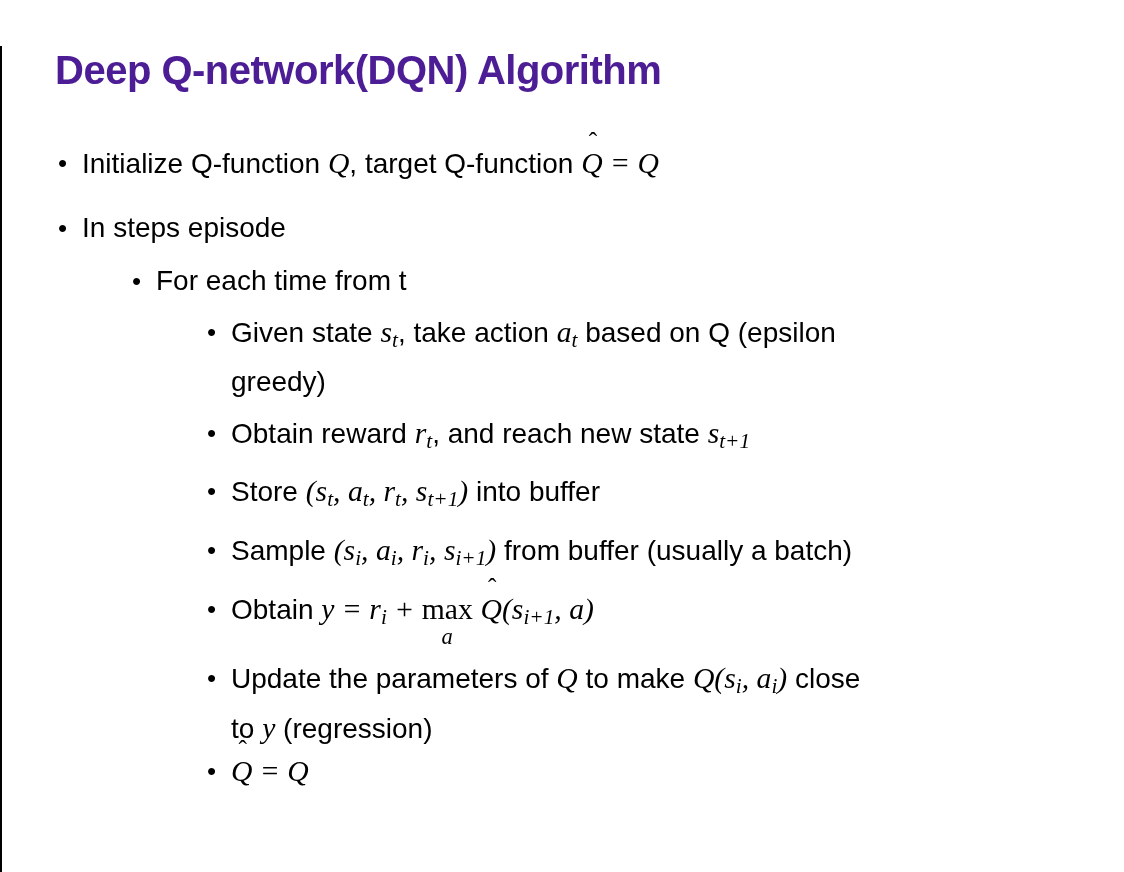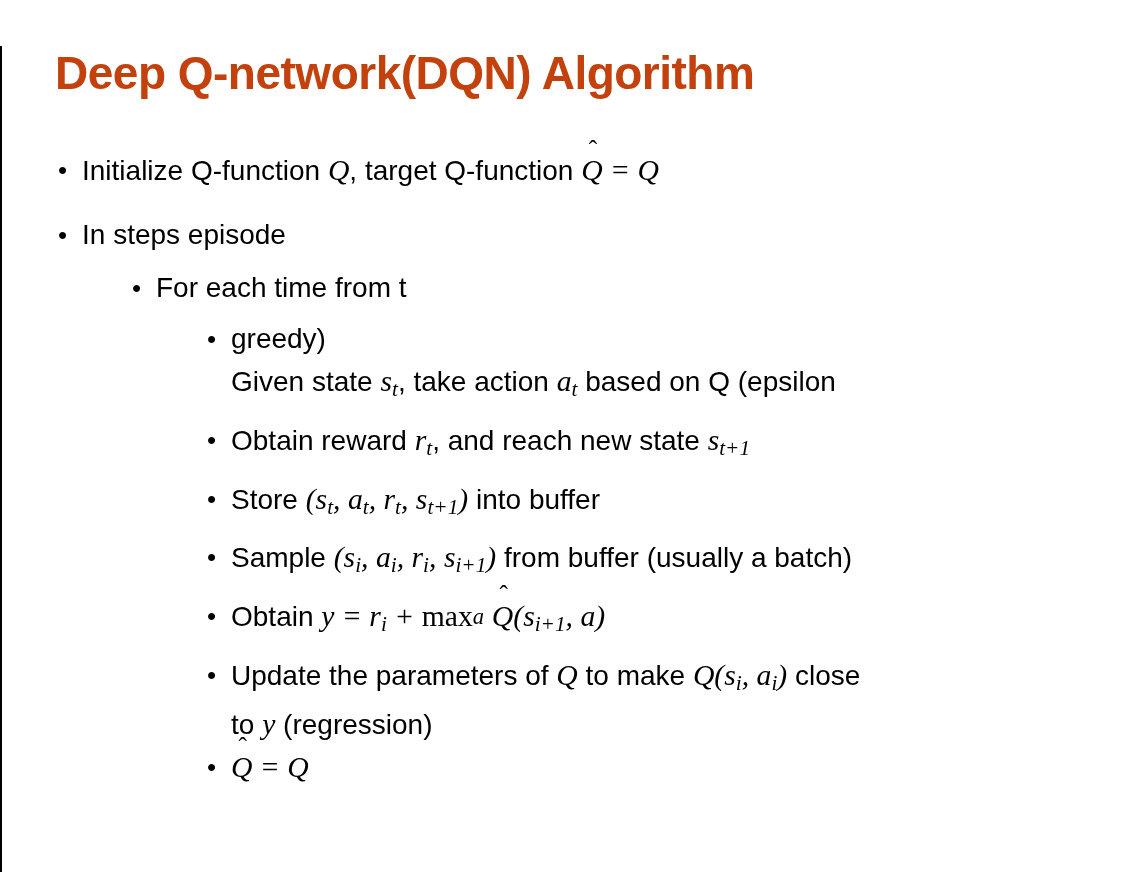--- a/index.html
+++ b/index.html
@@ -18,25 +18,25 @@
     background: #ffffff;
   }
   .edge-line {
     position: absolute;
     left: 0; top: 0;
     width: 2px; height: 849px;
     background: #000000;
   }
   .title {
     margin: 46px 40px 0 55px;
-    font-size: 46px;
+    font-size: 40px;
     line-height: 1.2;
     font-weight: 700;
     letter-spacing: -0.5px;
-    color: #c2410c;
+    color: #4c1d95;
   }
   .bullets { margin-top: 48px; }
   .li {
     display: flex;
     align-items: flex-start;
     margin-bottom: 9px;
     font-size: 28px;
   }
   .li .marker {
     flex: 0 0 24px;
@@ -74,21 +74,21 @@
     left: 55%;
     top: -0.50em;
     transform: translateX(-50%);
     font-style: normal;
     font-size: 0.85em;
     font-family: "Liberation Serif", serif;
     line-height: 1;
   }
   .seg.munder {
     display: inline-flex;
-    flex-direction: row;
+    flex-direction: column;
     align-items: center;
     font-family: "Liberation Serif", serif;
     font-size: 1.06em;
     text-align: center;
   }
   .seg.munder .op {
     font-style: normal;
     line-height: 1.05;
   }
   .seg.munder .under {
@@ -125,22 +125,22 @@
     <div class="li lvl2">
       <span class="marker">•</span>
       <div class="content">
           <div class="line"><span class="seg ">For each time from t</span></div>
         </div>
     </div>
 
     <div class="li lvl3">
       <span class="marker">•</span>
       <div class="content">
+          <div class="line"><span class="seg ">Given state </span><span class="seg m">s</span><span class="seg m sub">t</span><span class="seg ">, take action </span><span class="seg m">a</span><span class="seg m sub">t</span><span class="seg "> based on Q (epsilon</span></div>
           <div class="line"><span class="seg ">greedy)</span></div>
-          <div class="line"><span class="seg ">Given state </span><span class="seg m">s</span><span class="seg m sub">t</span><span class="seg ">, take action </span><span class="seg m">a</span><span class="seg m sub">t</span><span class="seg "> based on Q (epsilon</span></div>
         </div>
     </div>
 
     <div class="li lvl3">
       <span class="marker">•</span>
       <div class="content">
           <div class="line"><span class="seg ">Obtain reward </span><span class="seg m">r</span><span class="seg m sub">t</span><span class="seg ">, and reach new state </span><span class="seg m">s</span><span class="seg m sub">t+1</span></div>
         </div>
     </div>
 

